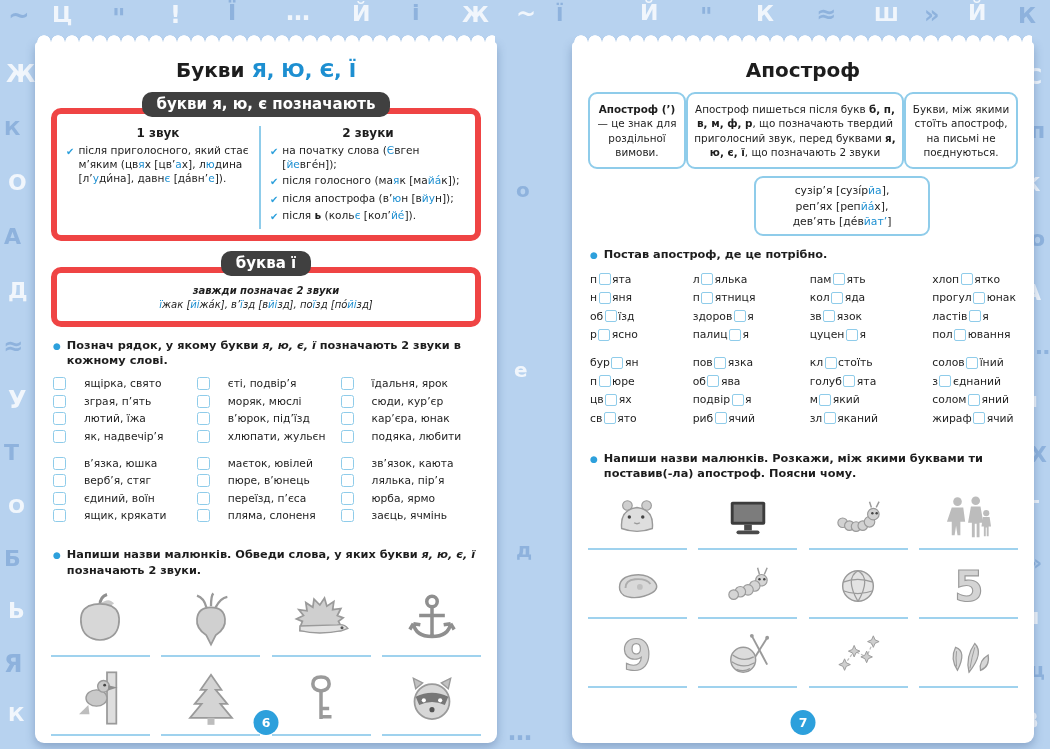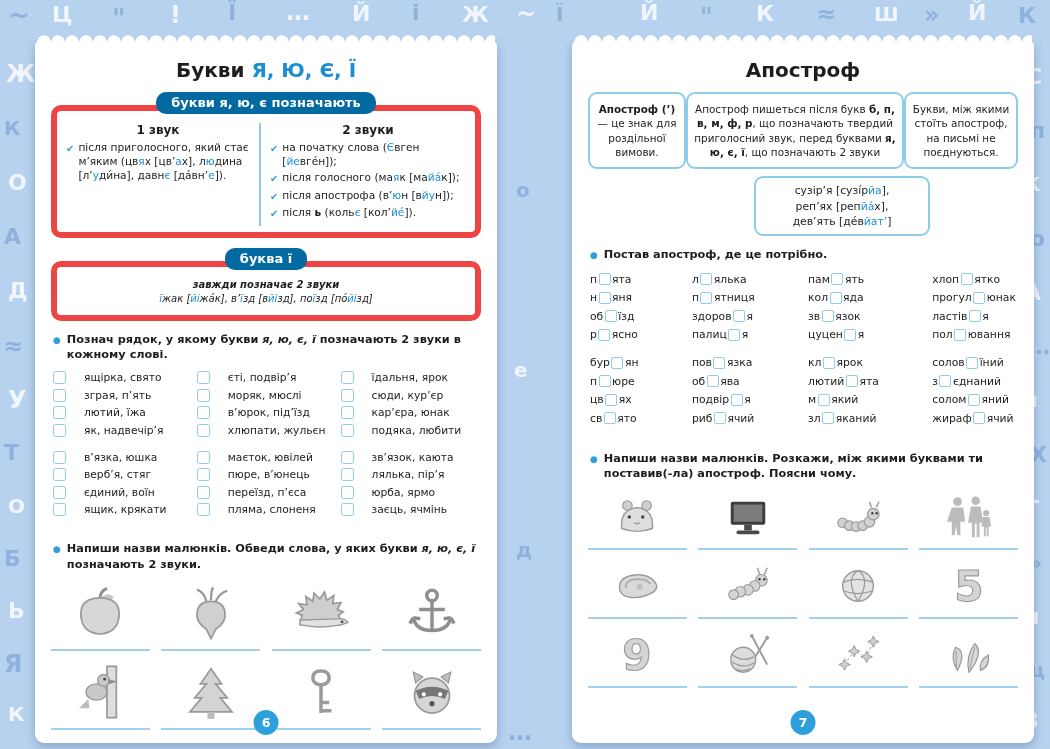--- a/index.html
+++ b/index.html
@@ -27,21 +27,21 @@
     background-size:14px 8px;
   }
   .page.left{left:35px;}
   .page.right{left:572px;}
 
   .page-title{text-align:center;font-size:20px;font-weight:bold;margin:2px 0 10px;}
   .hl{color:#1d8fd1;}
 
   .badge{
     position:relative;z-index:2;width:max-content;margin:0 auto -9px;
-    background:#0369a1;color:#fff;font-weight:bold;font-size:13px;
+    background:#404040;color:#fff;font-weight:bold;font-size:15px;
     padding:3px 15px 4px;border-radius:10px;
   }
   .badge.second{margin-top:10px;}
 
   .rule-box{border:6px solid #ef4444;border-radius:10px;background:#fff;}
   .two-col{display:flex;padding:12px 0 6px;}
   .rule-col{flex:1;padding:0 9px 2px;}
   .rule-col.first{flex:0 0 44%;}
   .rule-col + .rule-col{border-left:2px solid #8fccea;}
   .rule-col-header{text-align:center;font-weight:bold;font-size:12px;margin-bottom:4px;}
@@ -544,24 +544,24 @@
           <div class="w-row">
             <span>цуцен</span>
             <span class="gapbox"></span>
             <span>я</span>
           </div>
         </div>
         <div class="w-group">
           <div class="w-row">
             <span>кл</span>
             <span class="gapbox"></span>
-            <span>ярок</span>
-          </div>
-          <div class="w-row">
-            <span>лютий</span>
+            <span>стоїть</span>
+          </div>
+          <div class="w-row">
+            <span>голуб</span>
             <span class="gapbox"></span>
             <span>ята</span>
           </div>
           <div class="w-row">
             <span>м</span>
             <span class="gapbox"></span>
             <span>який</span>
           </div>
           <div class="w-row">
             <span>зл</span>

